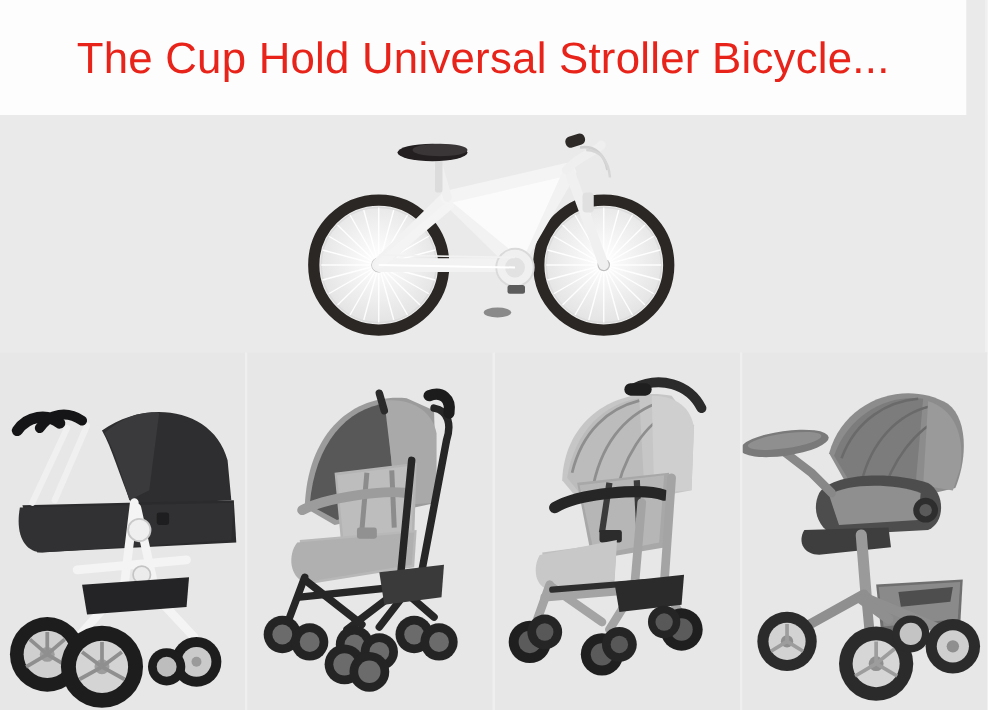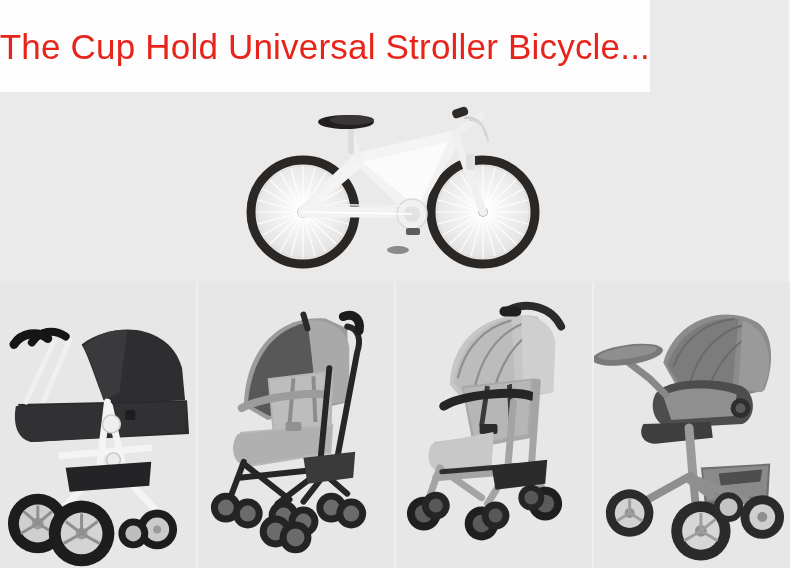--- a/index.html
+++ b/index.html
@@ -17,26 +17,26 @@
     width: 790px;
     height: 568px;
     overflow: hidden;
     background: #eaeaea;
   }
 
   
   .title-band {
     position: absolute;
     left: 0; top: 0;
-    width: 650px;
+    width: 773px;
     height: 92px;
     background: #fdfdfd;
     display: flex;
     align-items: center;
-    justify-content: flex-end;
+    justify-content: center;
   }
   .title-text {
     font-family: "Liberation Sans", sans-serif;
     font-size: 35px;
     font-weight: 400;
     letter-spacing: 0.2px;
     color: #e8231a;
     white-space: nowrap;
     line-height: 1;
   }

